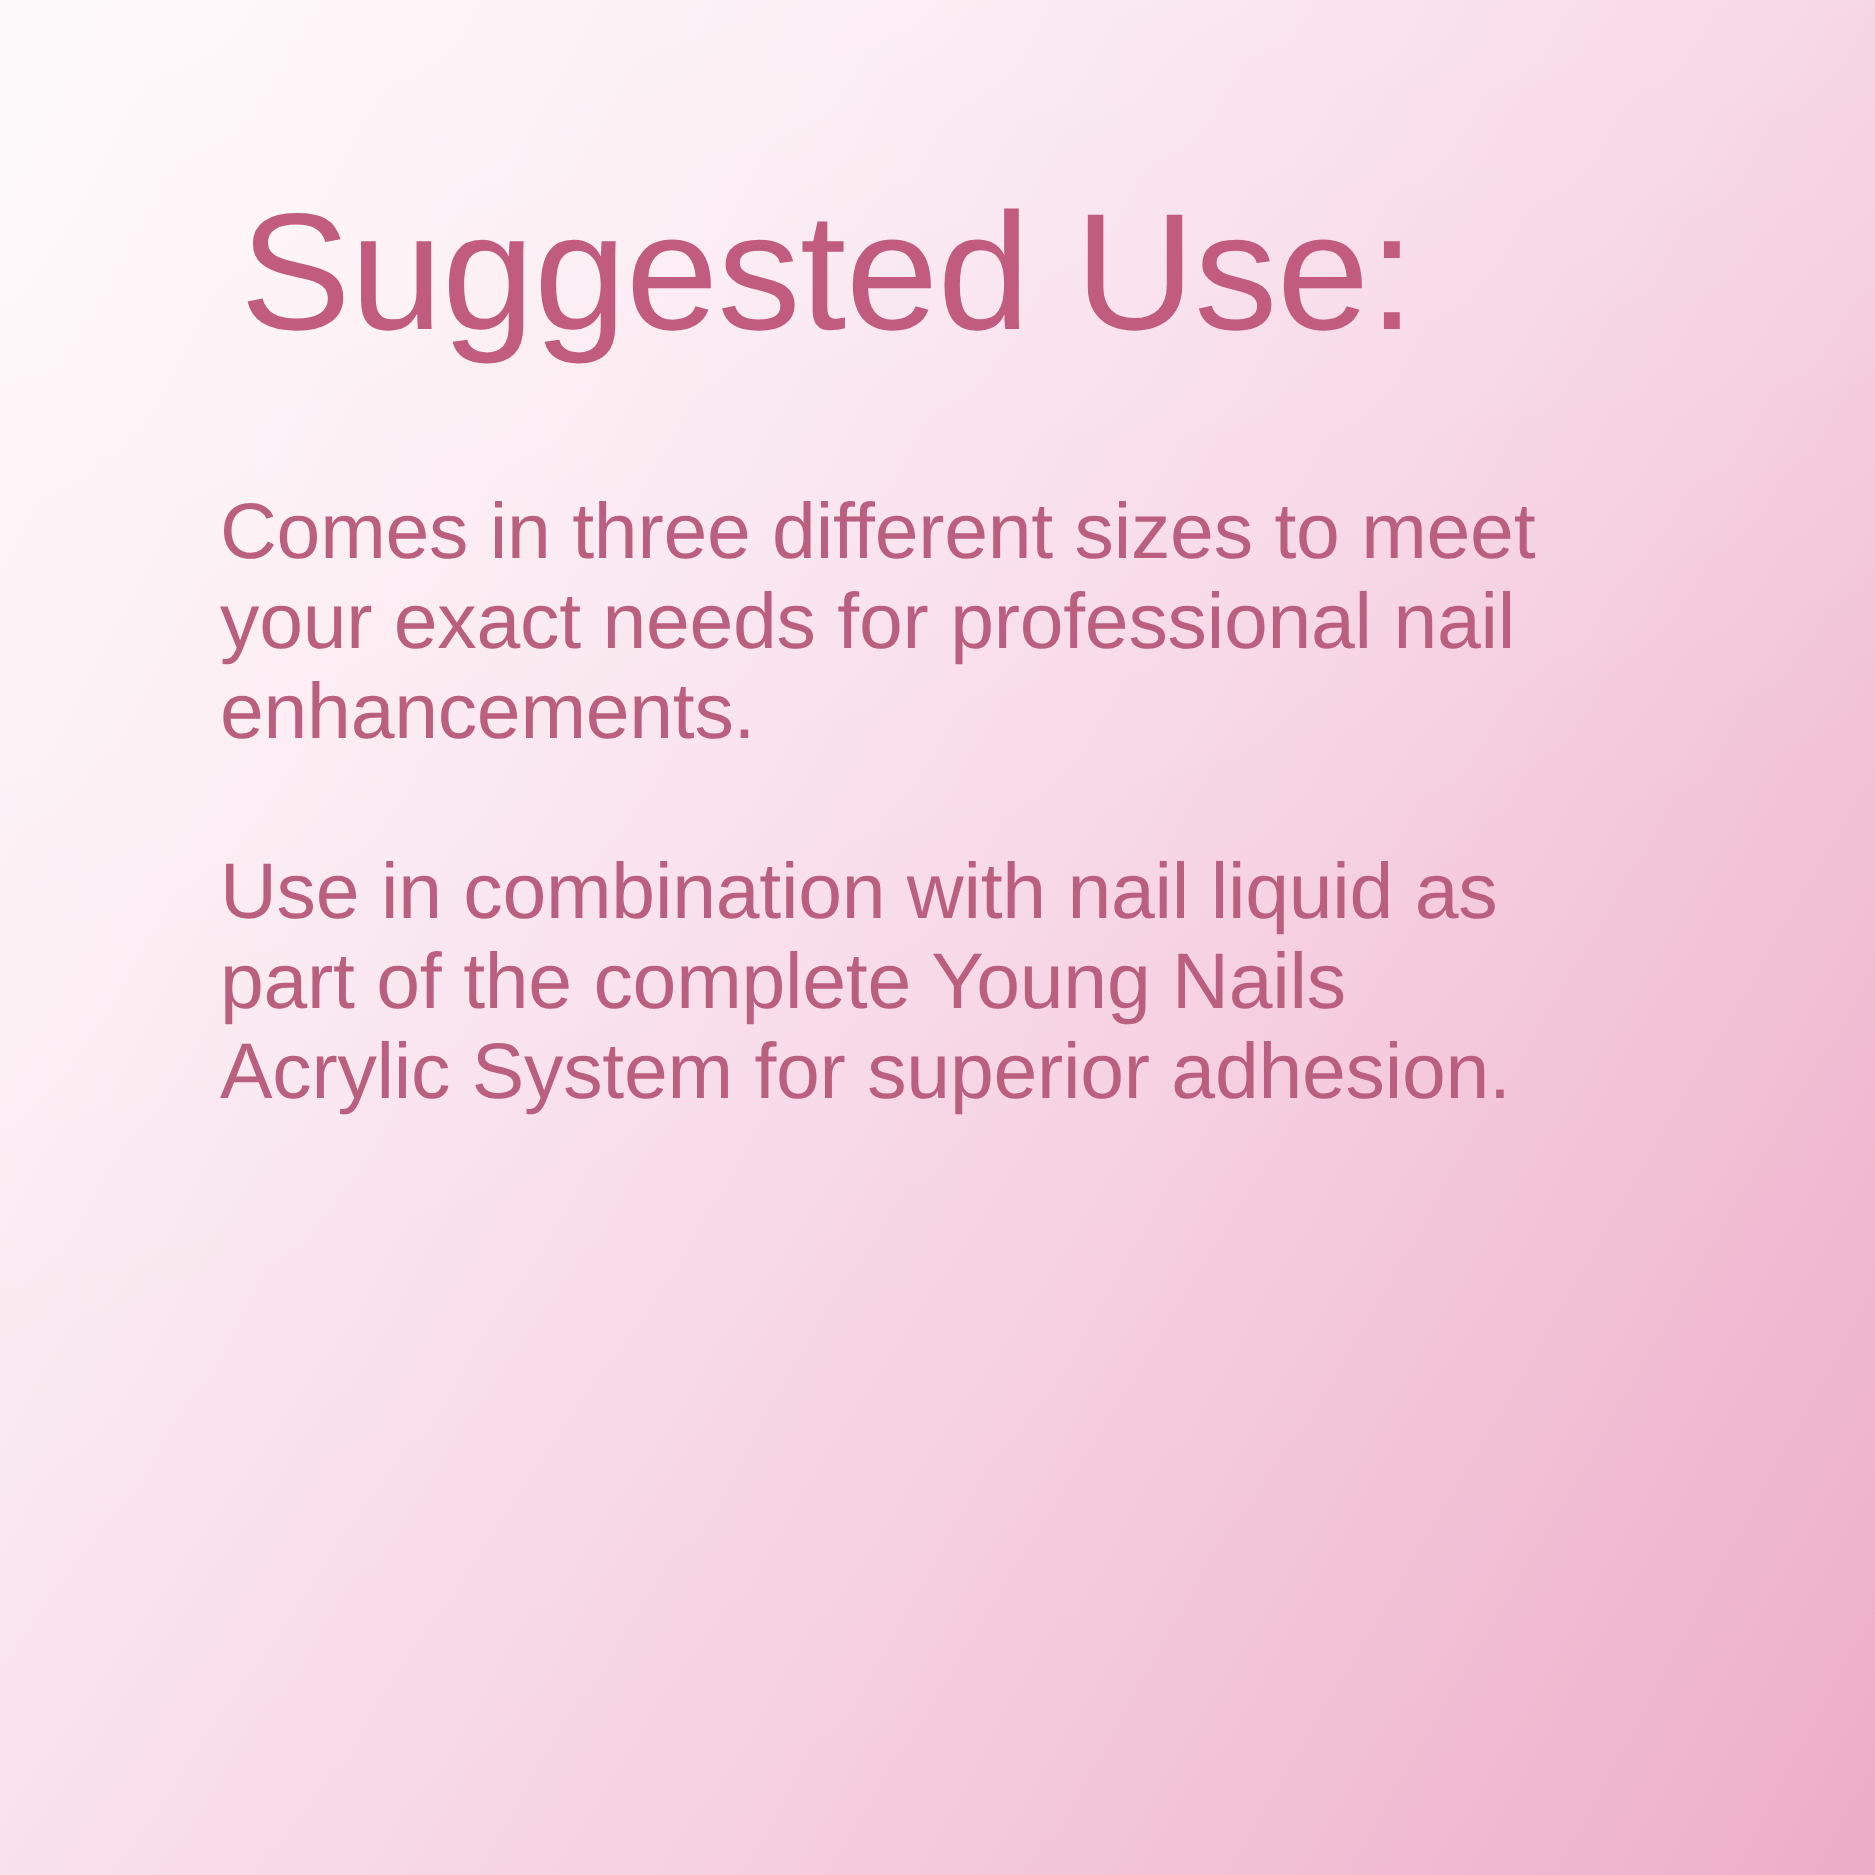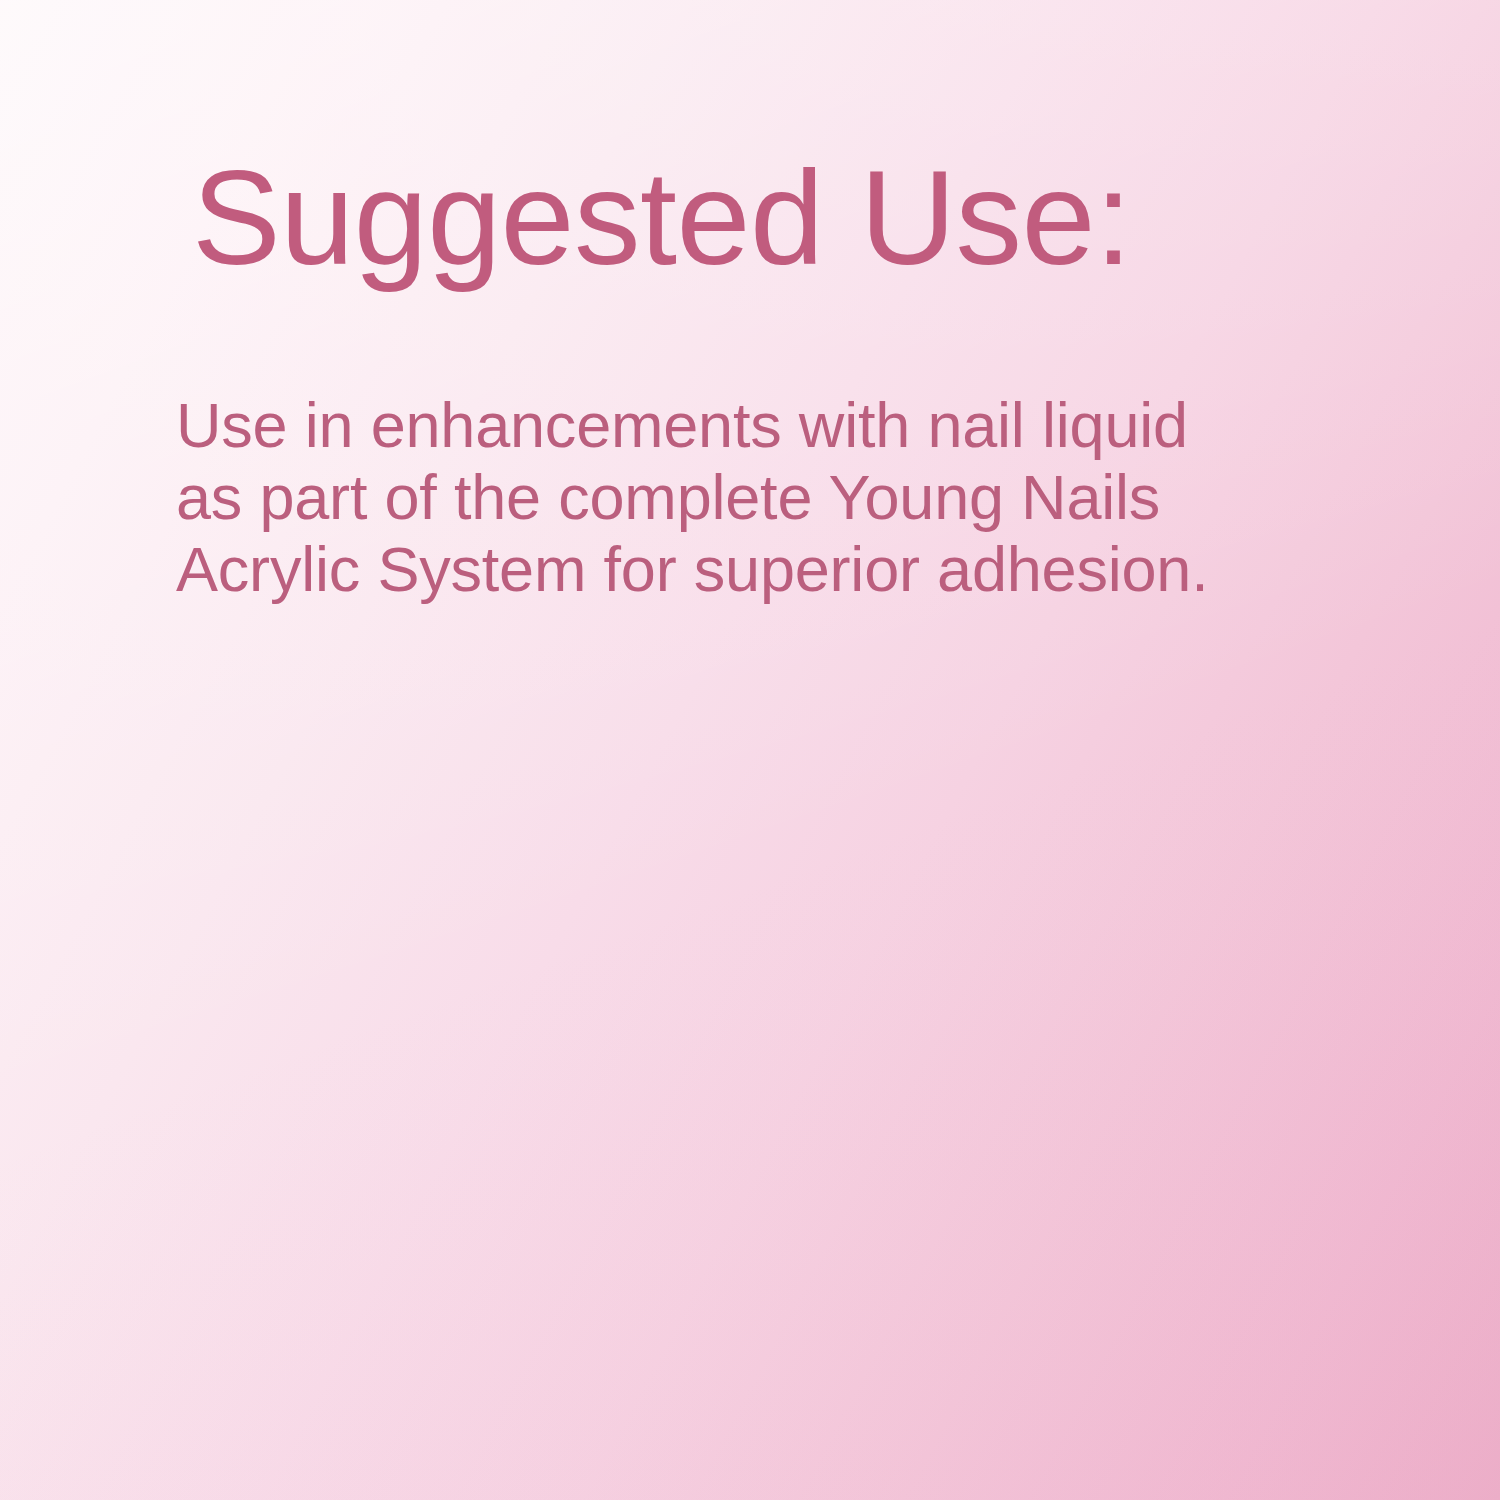--- a/index.html
+++ b/index.html
@@ -96,20 +96,21 @@
 <div id="product-info-card">
 
   <div id="gradient-overlay"></div>
 
   <div id="content-block">
 
     <h1 id="page-title">Suggested Use:</h1>
 
     <div id="body-copy">
 
+      <p class="body-paragraph">Comes in three different sizes to meet your exact needs for professional nail enhancements.</p>
 
-      <p class="body-paragraph">Use in enhancements with nail liquid as part of the complete Young Nails Acrylic System for superior adhesion.</p>
+      <p class="body-paragraph">Use in combination with nail liquid as part of the complete Young Nails Acrylic System for superior adhesion.</p>
 
     </div>
 
   </div>
 
 </div>
 
 </body></html>

